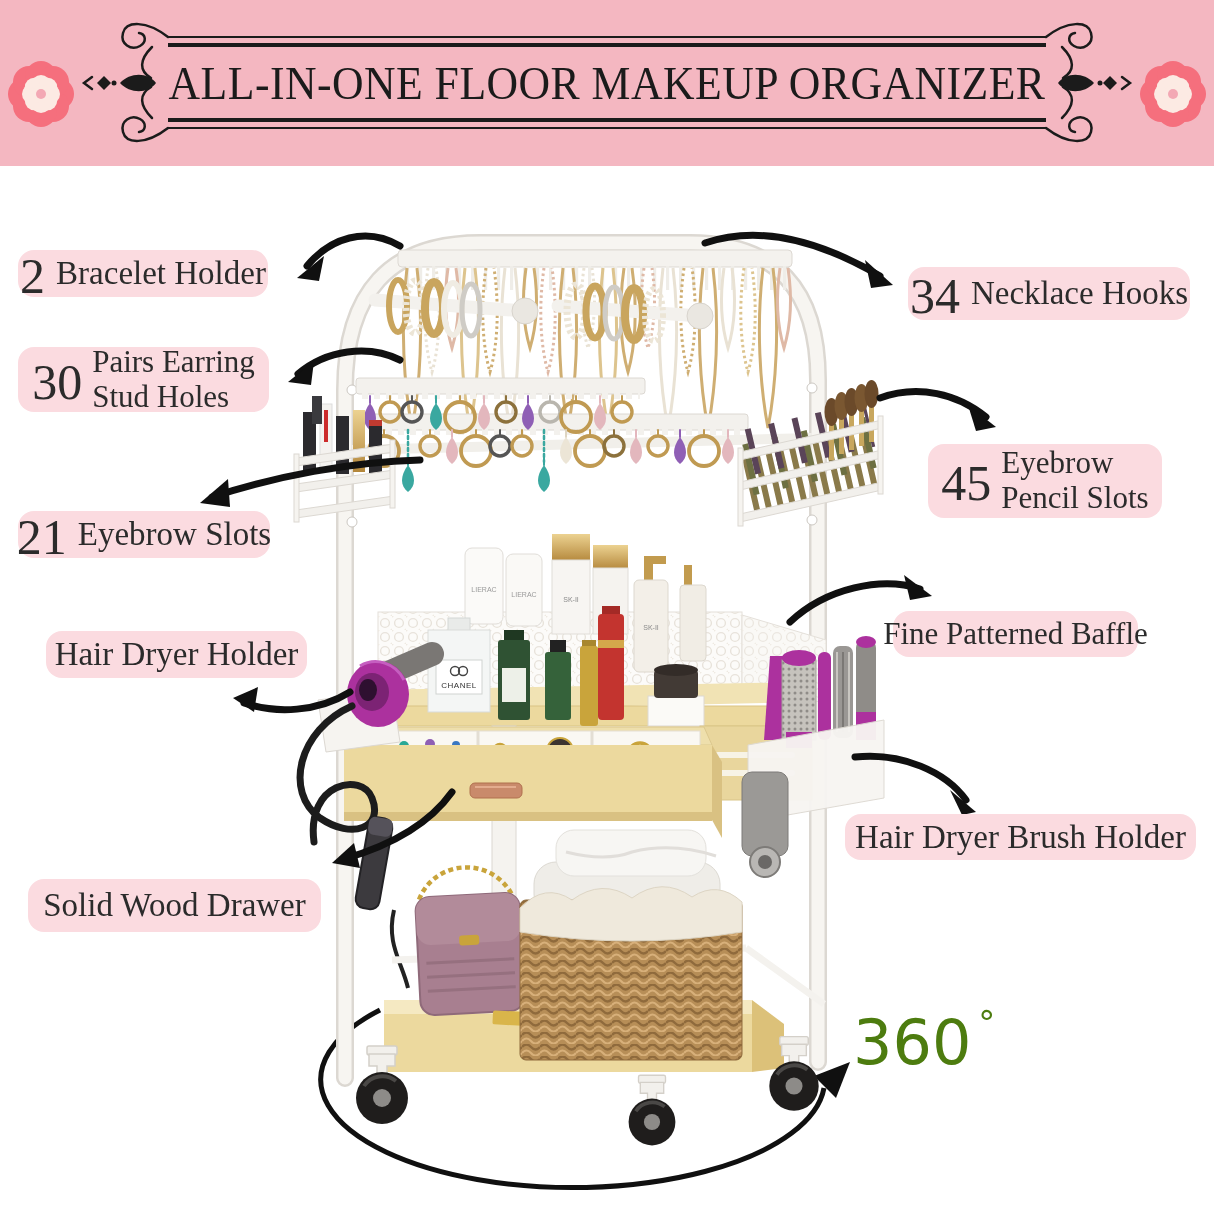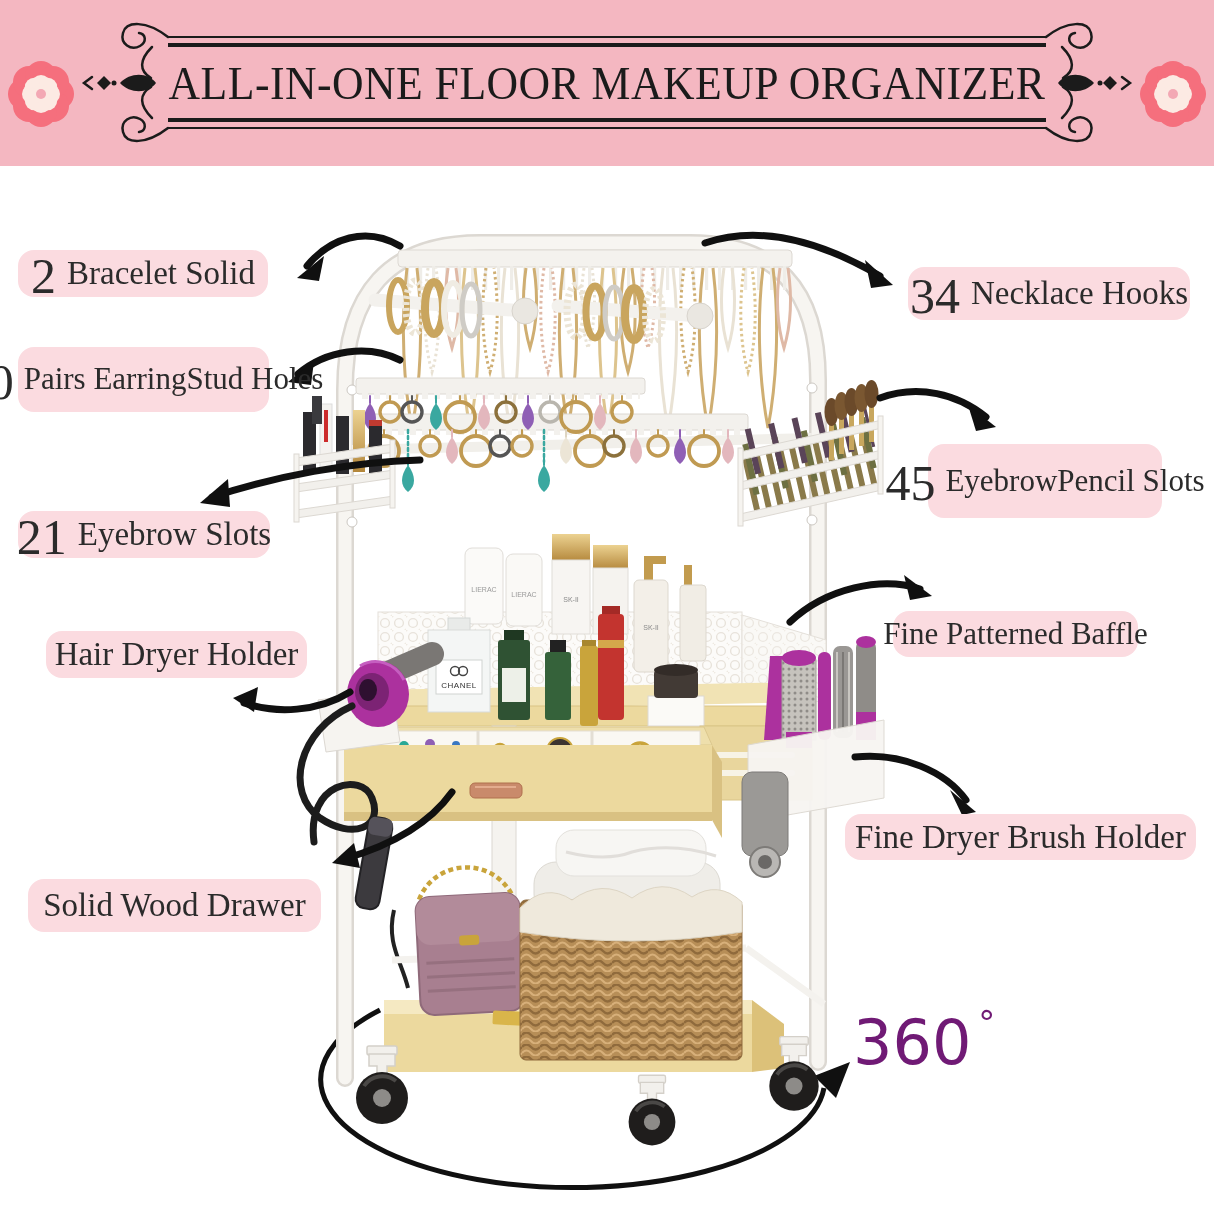--- a/index.html
+++ b/index.html
@@ -17,35 +17,35 @@
   
   #art{position:absolute;left:0;top:0;}
 
   
   .pill{position:absolute;background:var(--label-bg,#fbdbe0);border-radius:16px;
         color:var(--ink,#2b2b2b);display:flex;align-items:center;justify-content:center;
         white-space:nowrap;z-index:5;}
   .pill .num{font-size:50px;line-height:1;transform:translateY(2px);}
   .pill .txt{font-size:33px;margin-left:11px;}
   .pill .txt.solo{margin-left:0;}
-  .pill .lines{display:flex;flex-direction:row;margin-left:10px;font-size:31px;line-height:1.12;text-align:left;align-items:center;}
+  .pill .lines{display:flex;flex-direction:column;margin-left:10px;font-size:31px;line-height:1.12;text-align:left;}
 
   .pill.bracelet{left:18px;top:250px;width:250px;height:47px;}
   .pill.earring{left:18px;top:347px;width:251px;height:65px;}
   .pill.lipstick{left:18px;top:511px;width:252px;height:47px;}
   .pill.hairdryer{left:18px;top:631px;width:261px;height:47px;margin-left:28px;}
   .pill.drawer{left:28px;top:879px;width:293px;height:53px;}
   .pill.necklace{left:908px;top:267px;width:282px;height:53px;}
   .pill.eyebrow{left:928px;top:444px;width:234px;height:74px;}
   .pill.baffle{left:893px;top:611px;width:245px;height:46px;}
   .pill.baffle .txt{font-size:31px;}
   .pill.brush{left:845px;top:814px;width:351px;height:46px;}
 
   
-  .rot{position:absolute;left:853px;top:1012px;z-index:5;color:#701a75;
+  .rot{position:absolute;left:853px;top:1012px;z-index:5;color:#4d7c0f;
        font-family:"DejaVu Sans",sans-serif;font-size:62px;line-height:1;display:flex;}
   .rot .deg{font-size:34px;position:relative;top:-6px;margin-left:7px;}
 </style>
 </head>
 <body>
 
 <div id="stage">
 
   <div class="banner">
     <svg width="1214" height="166" viewBox="0 0 1214 166">
@@ -455,21 +455,21 @@
       <polygon points="233,698 258,687 254,712" stroke="none"></polygon>
       <path d="M452,792 C432,820 396,844 344,859" fill="none"></path>
       <polygon points="332,863 354,843 360,868" stroke="none"></polygon>
       <path d="M855,757 C902,752 946,772 966,800" fill="none"></path>
       <polygon points="976,812 950,790 962,815" stroke="none"></polygon>
     </g>
   </svg>
 
   <div class="pill bracelet">
     <span class="num">2</span>
-    <span class="txt">Bracelet Solid</span>
+    <span class="txt">Bracelet Holder</span>
   </div>
 
   <div class="pill earring">
     <span class="num">30</span>
     <span class="lines">
       <span>Pairs Earring</span>
       <span>Stud Holes</span>
     </span>
   </div>
 
@@ -497,21 +497,21 @@
       <span>Eyebrow</span>
       <span>Pencil Slots</span>
     </span>
   </div>
 
   <div class="pill baffle">
     <span class="txt solo">Fine Patterned Baffle</span>
   </div>
 
   <div class="pill brush">
-    <span class="txt solo">Fine Dryer Brush Holder</span>
+    <span class="txt solo">Hair Dryer Brush Holder</span>
   </div>
 
   <div class="rot">
     <span>360</span>
     <span class="deg">°</span>
   </div>
 
 </div>
 
 </body></html>

